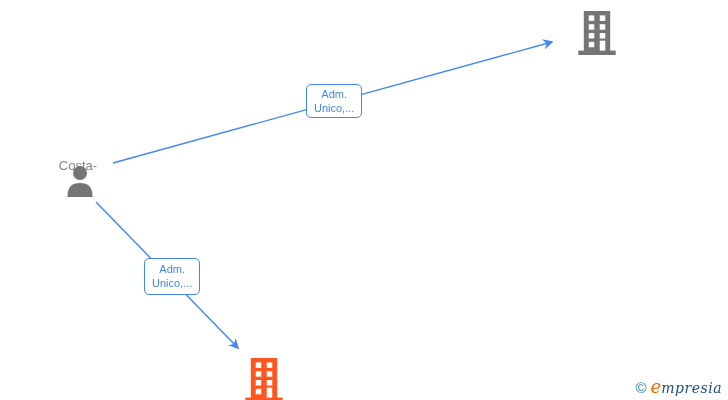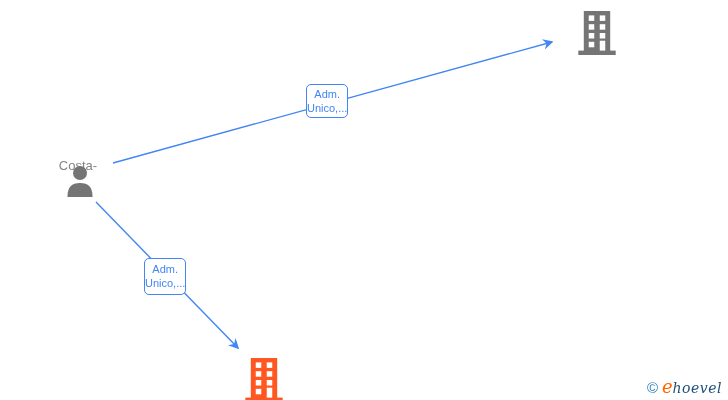--- a/index.html
+++ b/index.html
@@ -48,21 +48,21 @@
   #company-bottom{left:244px;top:358px;}
   .edge-label{
     position:absolute;
     background:#ffffff;
     border:1.5px solid var(--edge-blue);
     border-radius:5px;
     color:var(--edge-blue);
     font-size:11px;
     line-height:14px;
     text-align:center;
-    padding:2px 0;
+    padding:2px 7px;
     cursor:pointer;
   }
   #edge-label-top{left:306px;top:84px;}
   #edge-label-bottom{left:144px;top:258px;min-height:37px;padding-top:3px;}
   .watermark{
     position:absolute;
     right:6px;bottom:3px;
     display:flex;
     align-items:baseline;
     gap:4px;
@@ -153,16 +153,16 @@
     <div>Adm.</div>
     <div>Unico,...</div>
   </div>
   <div class="edge-label" id="edge-label-bottom">
     <div>Adm.</div>
     <div>Unico,...</div>
   </div>
 
   <div class="watermark">
     <span class="copy">©</span>
-    <span class="brand"><span class="e">e</span><span class="rest">hoevel</span></span>
+    <span class="brand"><span class="e">e</span><span class="rest">mpresia</span></span>
   </div>
 
 </div>
 
 </body></html>

